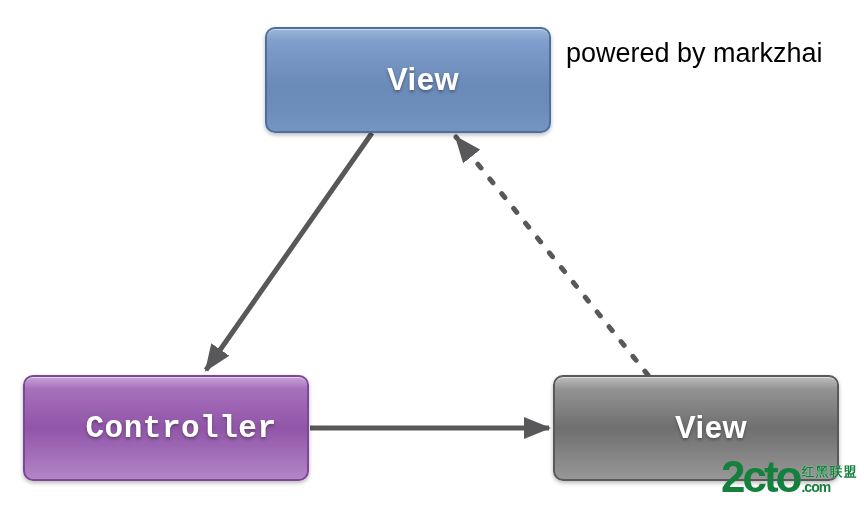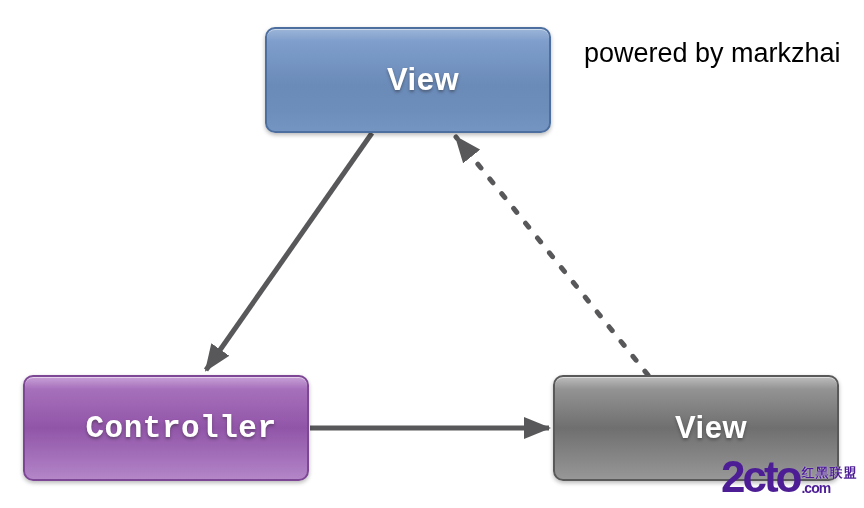--- a/index.html
+++ b/index.html
@@ -60,29 +60,28 @@
     border: 2px solid #595959;
     background: linear-gradient(180deg, #bcbcbc 0%, #939393 12%, #6f6f6f 50%, #8d8d8d 88%, #979797 100%);
   }
   .powered-by {
     position: absolute;
     left: 566px;
     top: 38px;
     font-size: 27px;
     color: #000000;
     white-space: nowrap;
-    margin-left: 18px;
   }
   .watermark {
     position: absolute;
     left: 721px;
     top: 458px;
     display: flex;
-    align-items: flex-end;
-    color: #4c1d95;
+    align-items: center;
+    color: #15803d;
     line-height: 1;
   }
   .wm-logo {
     font-size: 44px;
     font-weight: bold;
     letter-spacing: -3px;
     line-height: 0.85;
   }
   .wm-col {
     display: flex;

